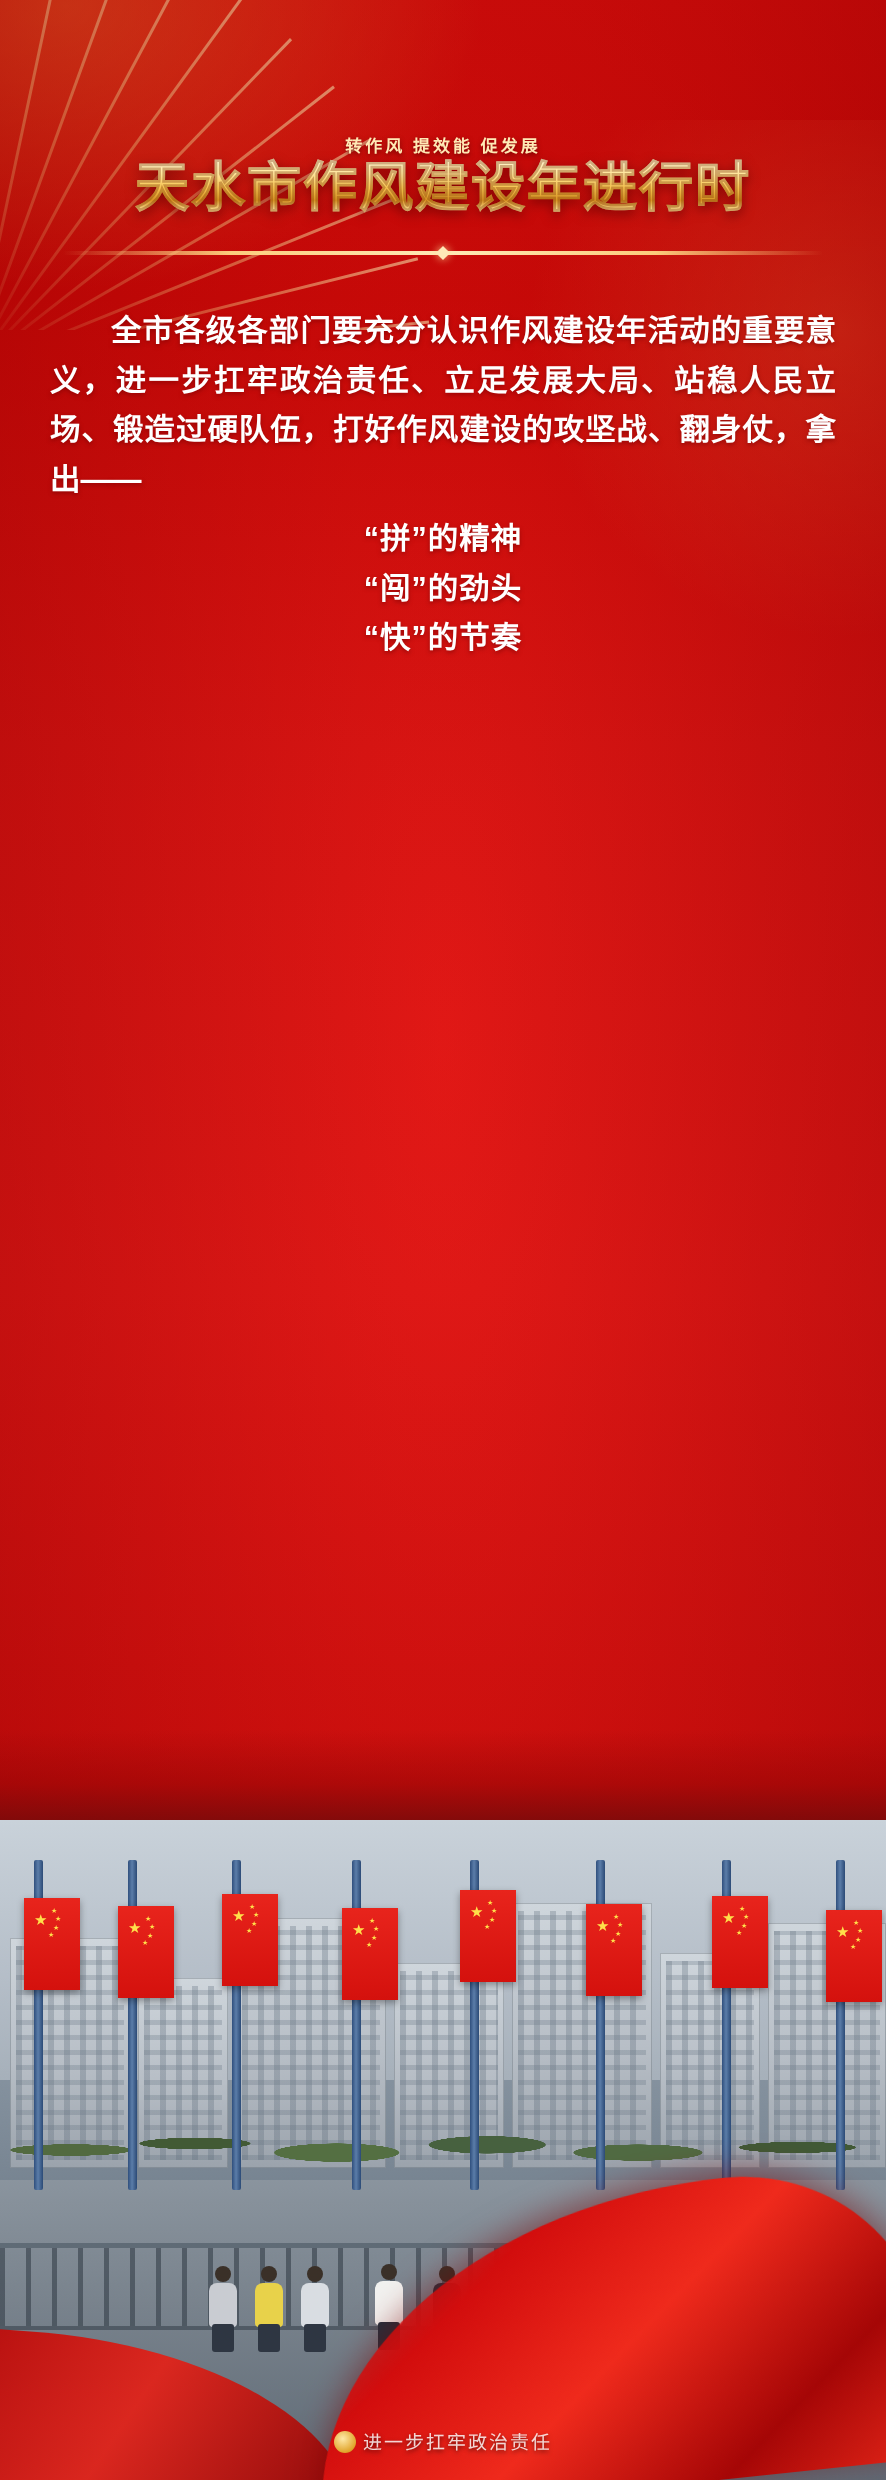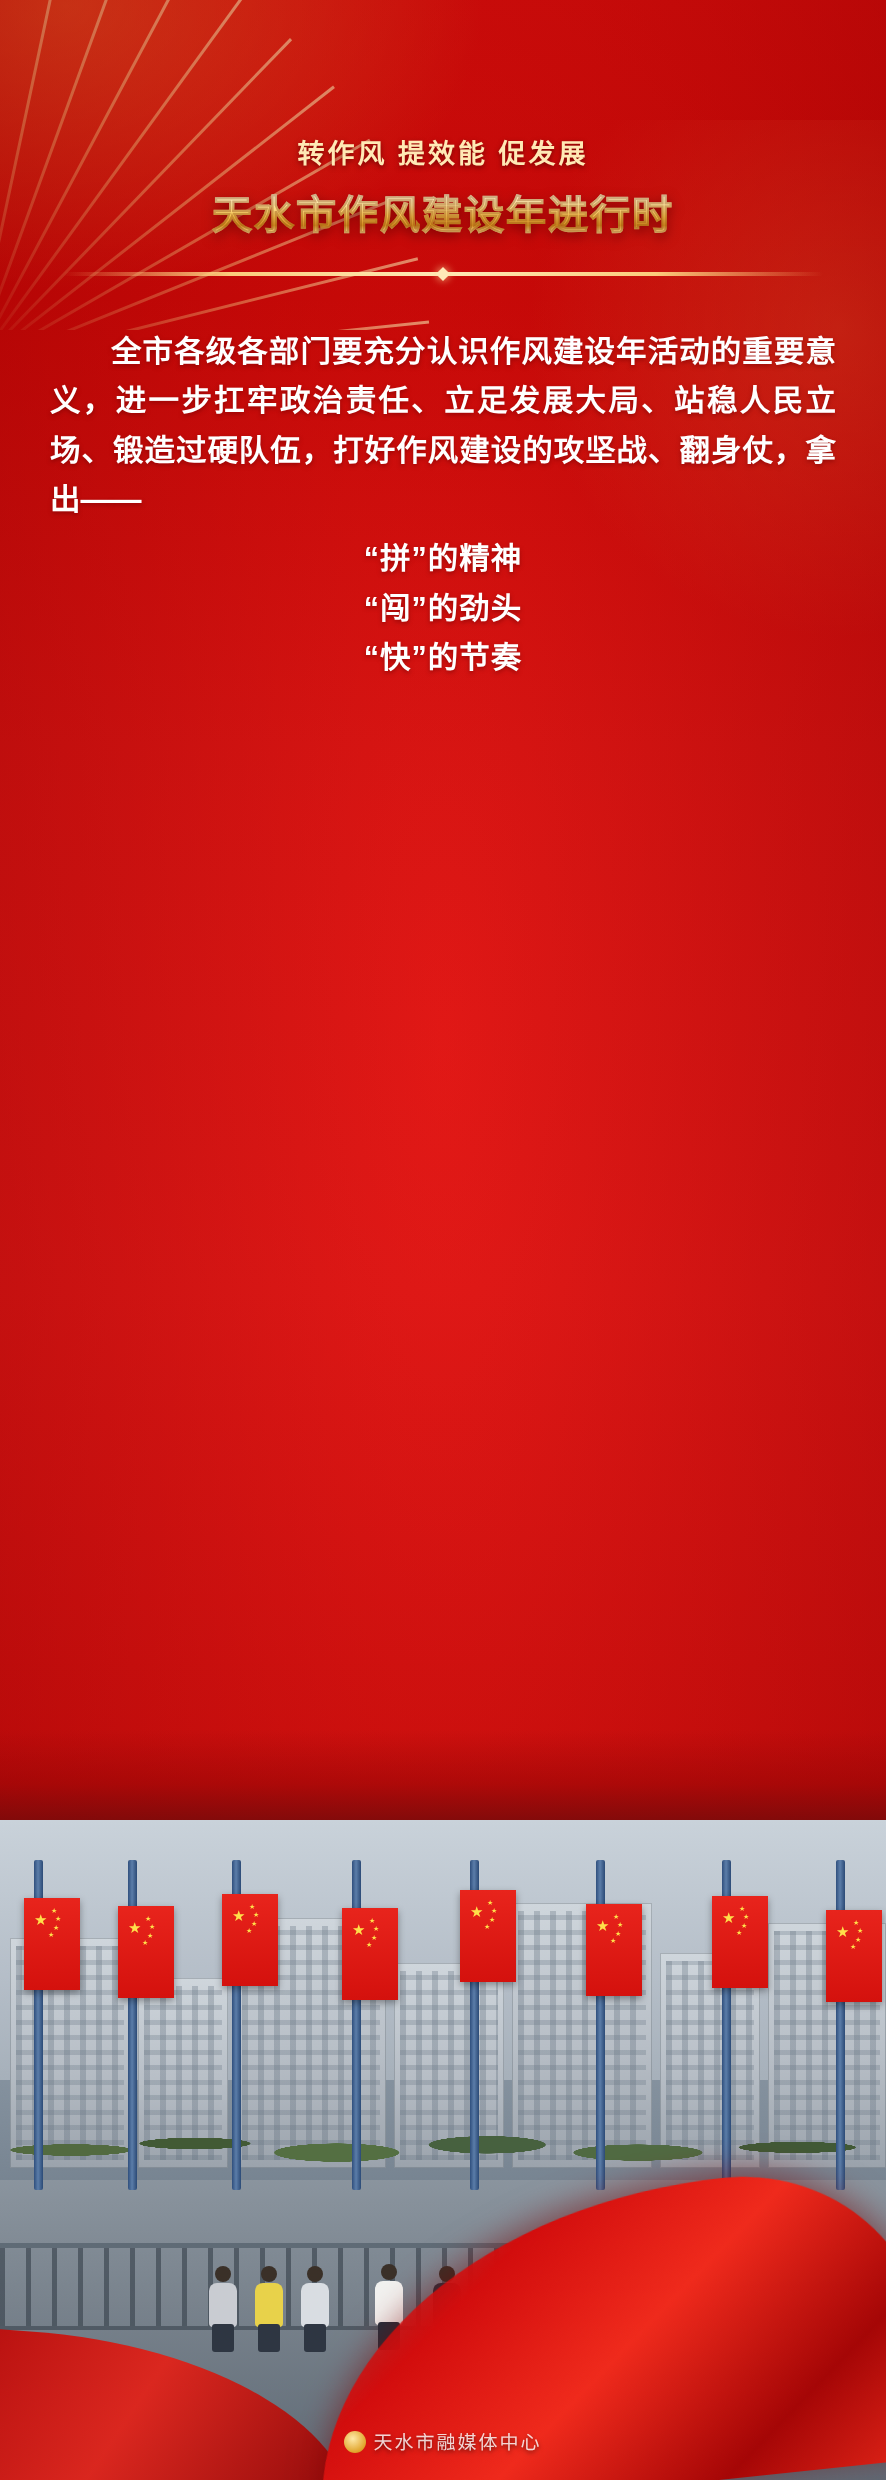--- a/index.html
+++ b/index.html
@@ -58,29 +58,28 @@
     pointer-events: none;
   }
 
   
   .header {
     position: relative;
     padding-top: 132px;
     text-align: center;
   }
   .kicker {
-    font-size: 27px;
+    font-size: 17px;
     font-weight: 700;
     letter-spacing: 3px;
     color: #ffe9b5;
     text-shadow: 0 2px 5px rgba(90,0,0,.75);
   }
   .maintitle {
-    margin-top: 22px;
-    font-size: 40px;
+    font-size: 54px;
     font-weight: 900;
     letter-spacing: 2px;
     line-height: 1.12;
     background: linear-gradient(180deg, #fff7d8 0%, #ffe59a 28%, #f5c24e 52%, #d79323 72%, #ffeaa6 92%);
     -webkit-background-clip: text;
     background-clip: text;
     color: transparent;
     -webkit-text-stroke: 1px rgba(120,45,0,.35);
     filter: drop-shadow(0 4px 6px rgba(90,0,0,.65));
   }
@@ -467,17 +466,17 @@
     <div class="pedestrian" style="left:640px;">
         <div class="head"></div>
         <div class="body" style="background:#eceef0"></div>
         <div class="legs"></div>
       </div>
 
     <div class="silk2"></div>
     <div class="silk"></div>
 
     <div class="watermark">
-      <span class="logo"></span><span>天水市融媒体中心</span>
+      <span class="logo"></span><span>进一步扛牢政治责任</span>
     </div>
   </div>
 
 </div>
 
 </body></html>

